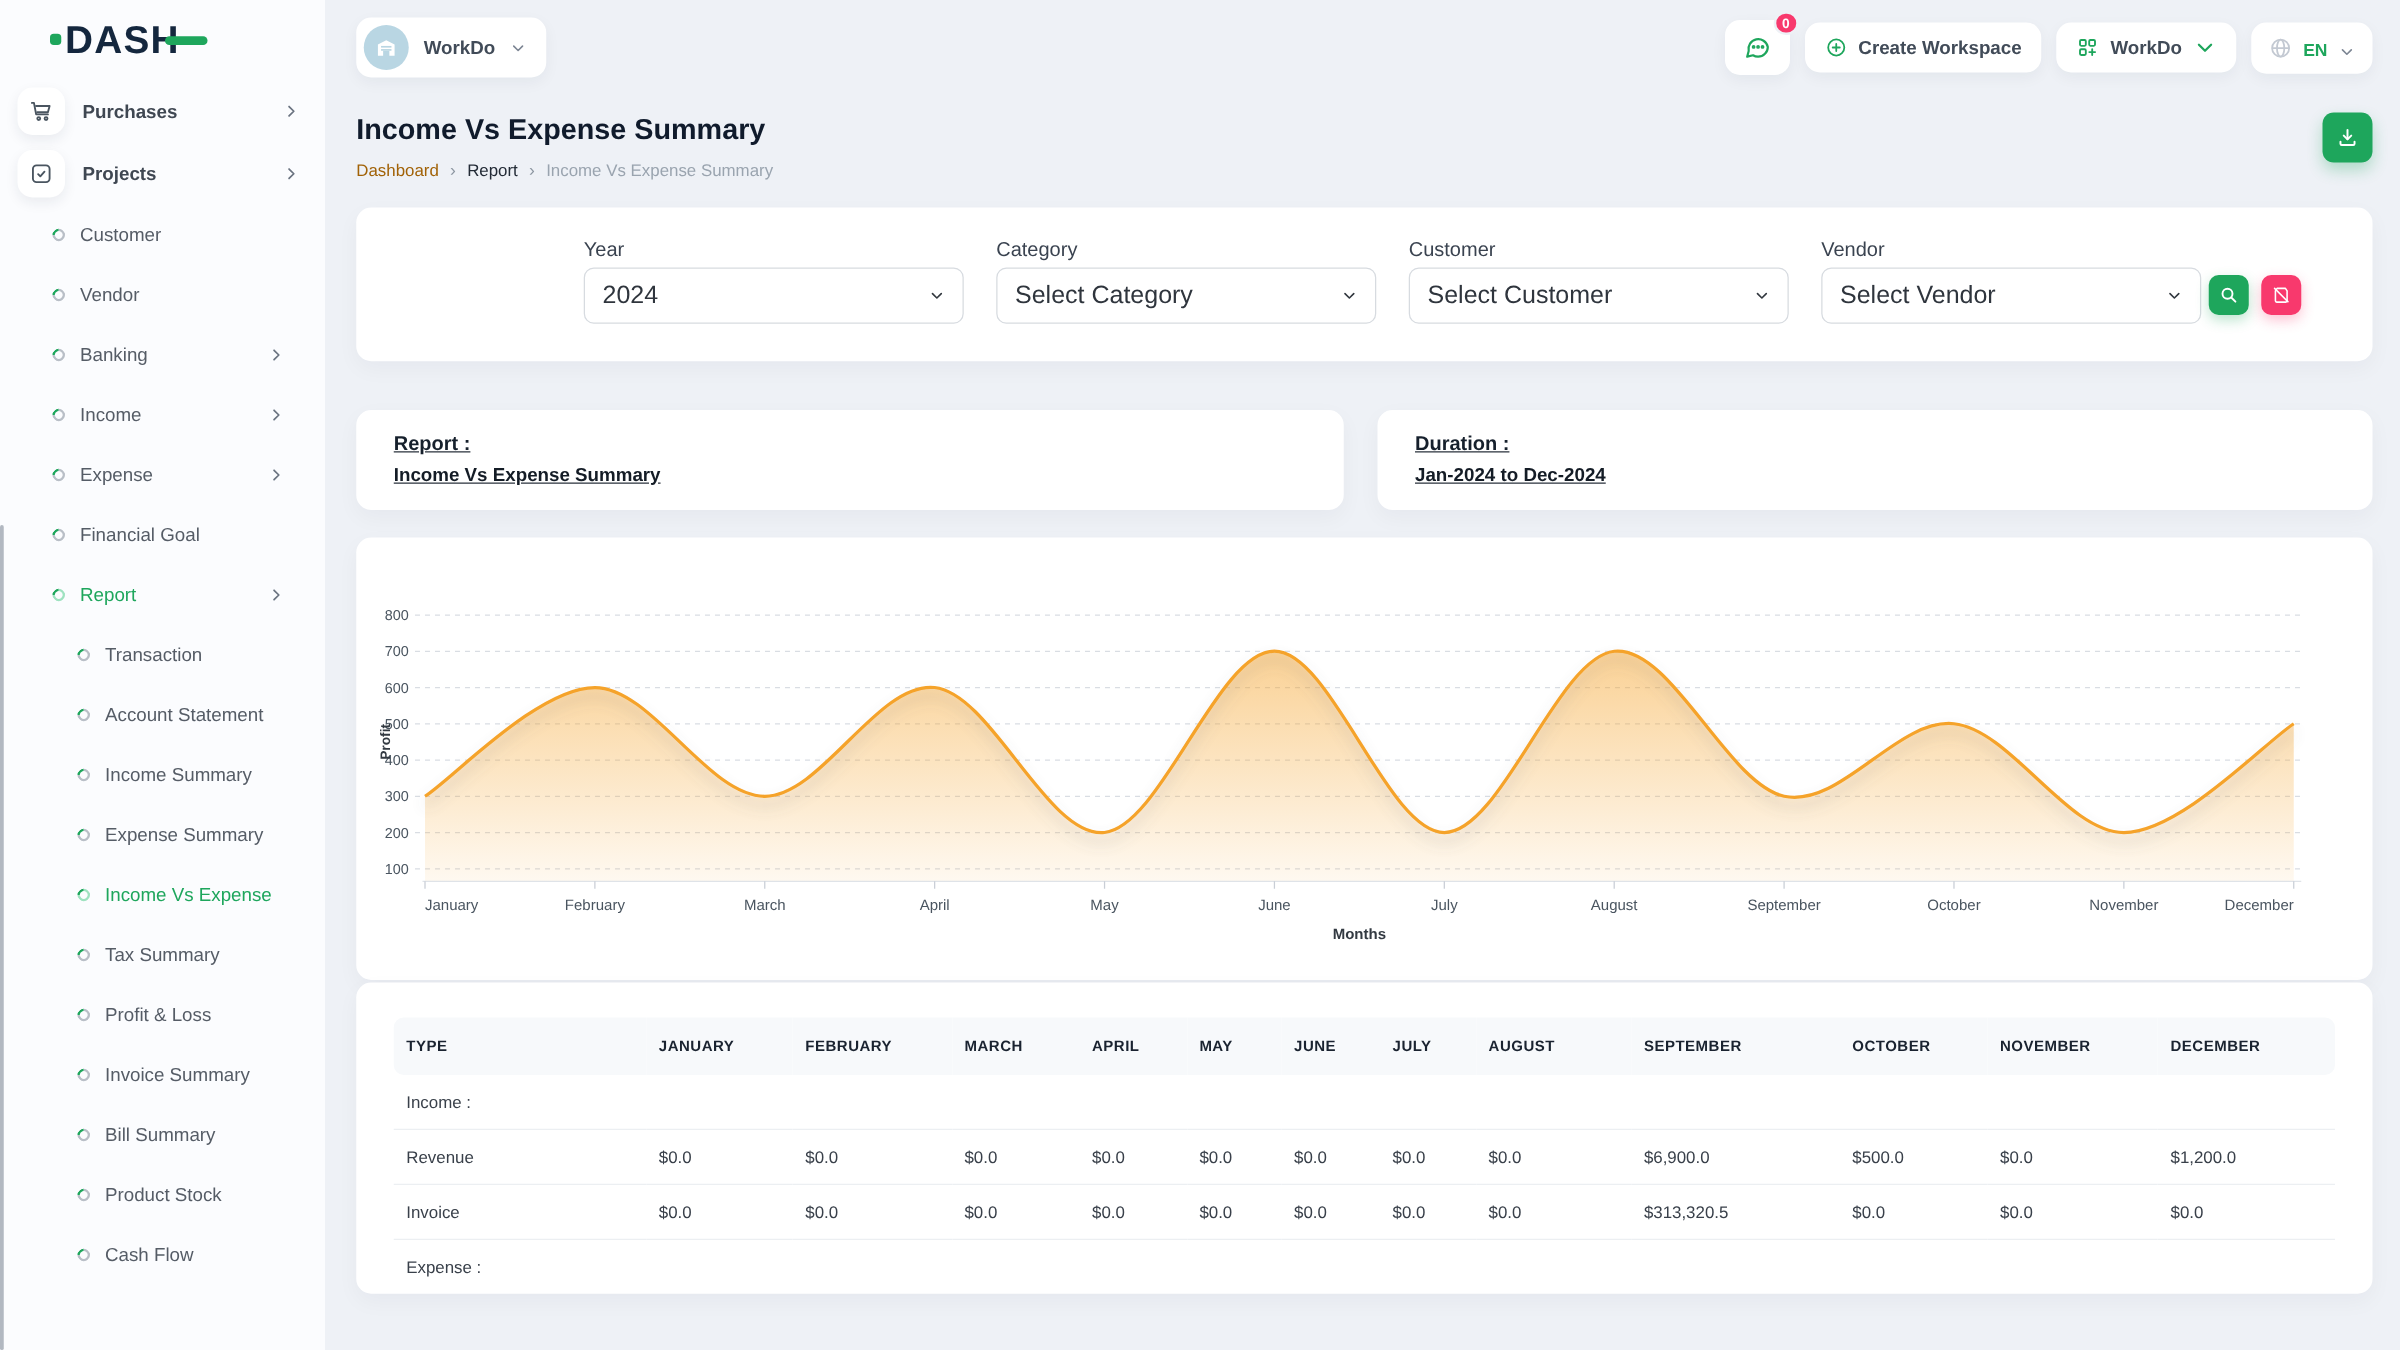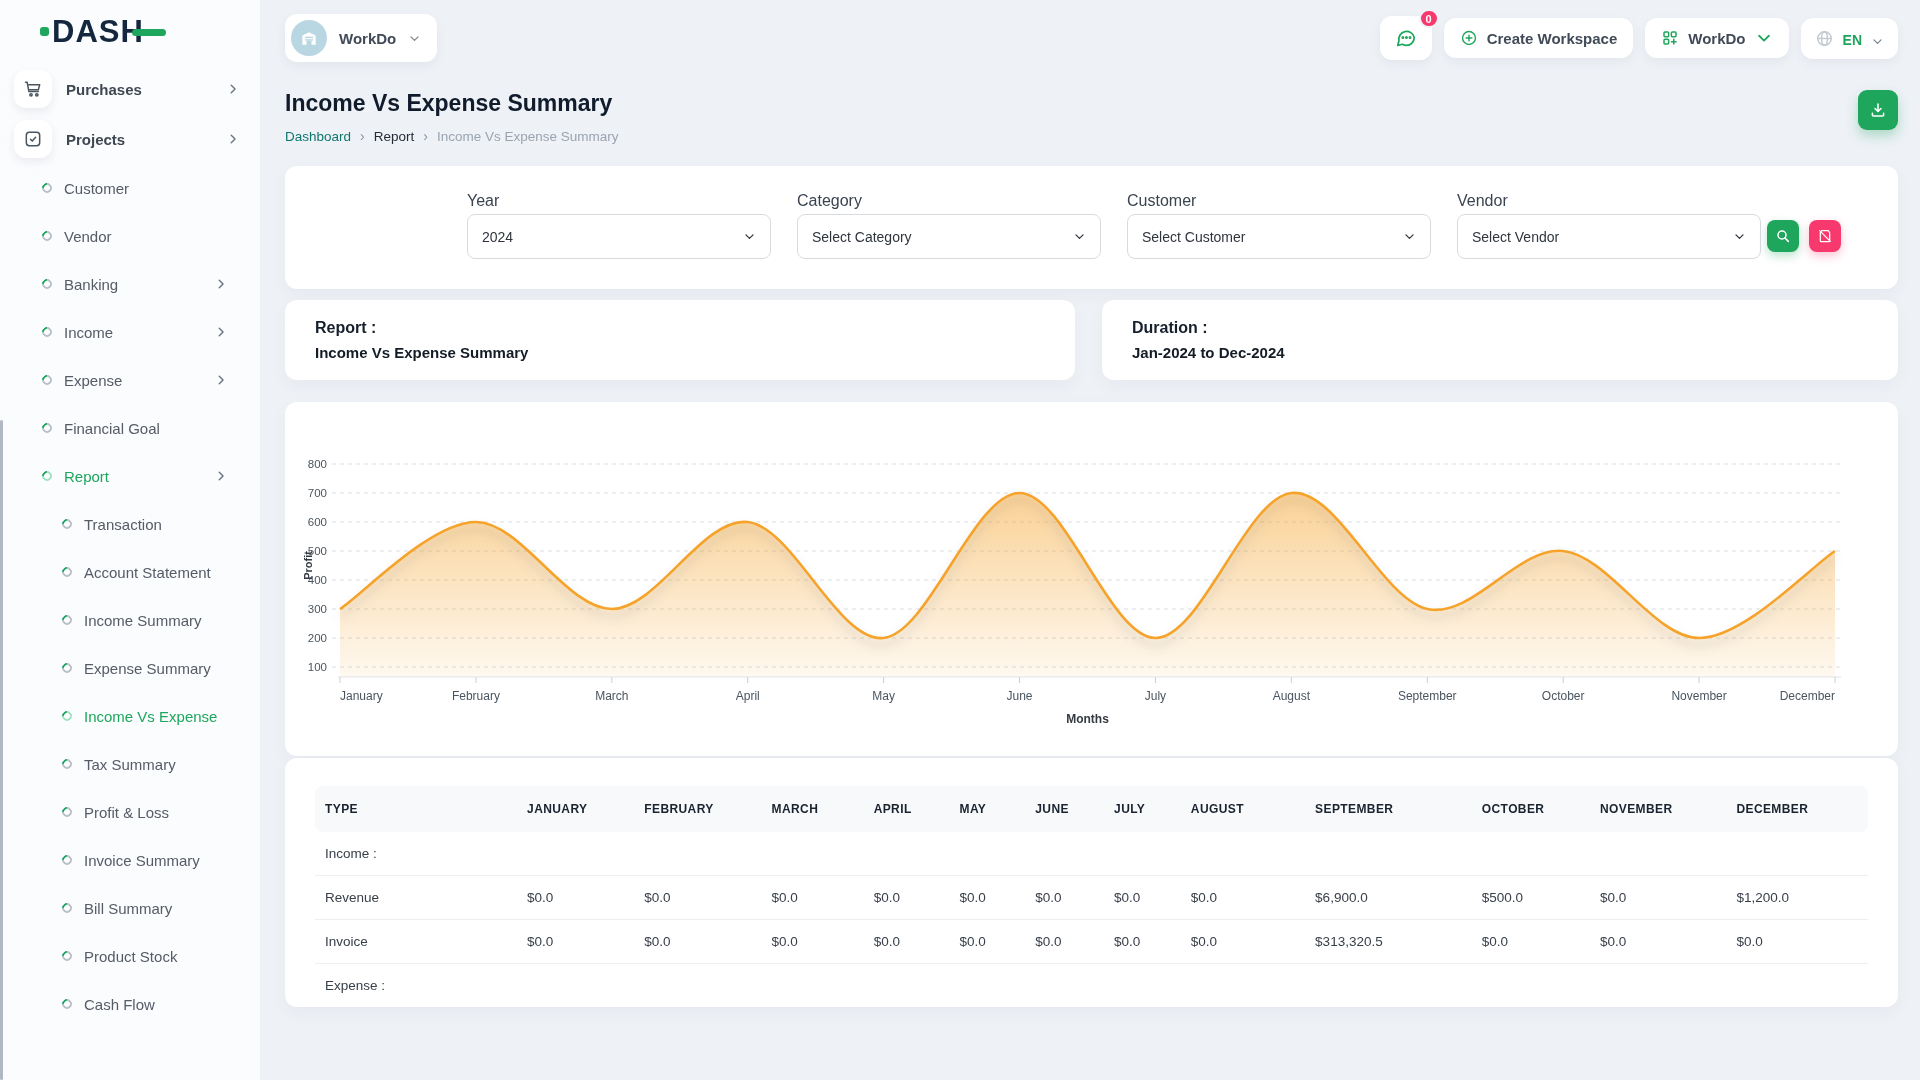--- a/index.html
+++ b/index.html
@@ -55,45 +55,45 @@
            border:2px solid #eef1f6; }
   .btn-pill { padding:11px 16px; gap:9px; font-size:15px; font-weight:600; color:#414b58; }
   .btn-pill .ico { width:18px; height:18px; color:#1ea65c; }
   .lang-pill { padding:11px 14px; gap:9px;align-items:flex-end; }
   .lang-pill .globe { width:19px; height:19px; color:#c3c9d2; }
   .lang-code { font-size:14px; font-weight:700; color:#1ea65c; }
 
   .title-row { display:flex; justify-content:space-between; align-items:flex-start; margin-top:20px; }
   h1.page-title { font-size:23px; font-weight:700; color:#101b2c; }
   .crumbs { display:flex; align-items:center; gap:9px; margin-top:11px; font-size:13.5px; }
-  .crumbs .lnk { color:#0f766e; text-decoration:none; cursor:pointer; }
+  .crumbs .lnk { color:#a16207; text-decoration:none; cursor:pointer; }
   .crumbs .mid { color:#232b36; cursor:pointer; }
   .crumbs .cur { color:#9aa4af; }
   .crumbs .sep { color:#8c96a1; font-size:14px; }
   .dl-btn { width:40px; height:40px; border:none; border-radius:9px; background:#1ea65c; color:#fff; cursor:pointer;
             box-shadow:0 6px 12px rgba(30,166,92,.3); display:flex; align-items:center; justify-content:center; }
   .dl-btn svg { width:18px; height:18px; }
 
   .card { background:#fff; border-radius:12px; box-shadow:0 6px 18px rgba(24,32,56,.04); }
 
   .filter-card { margin-top:22px; padding:26px 30px 30px; display:flex; align-items:flex-end; }
   .f-spacer { width:152px; flex:none; }
   .f-group { width:304px; margin-right:26px; flex:none; }
   .f-label { font-size:16px; color:#3a4350; margin-bottom:4px; }
   .select { height:45px; border:1px solid #d7dbe0; border-radius:8px; padding:0 14px; display:flex; align-items:center;
-            justify-content:space-between; font-size:14px; color:#2f353d; background:#fff; cursor:pointer; }
+            justify-content:space-between; font-size:20px; color:#2f353d; background:#fff; cursor:pointer; }
   .select .chev-sm { color:#32383f; }
   .f-actions { display:flex; gap:10px; margin-left:6px; margin-bottom:7px; }
   .sq-btn { width:32px; height:32px; border:none; border-radius:8px; color:#fff; cursor:pointer;
             display:flex; align-items:center; justify-content:center; }
   .sq-btn svg { width:16px; height:16px; }
   .sq-btn.green { background:#1ea65c; box-shadow:0 4px 10px rgba(30,166,92,.3); }
   .sq-btn.pink  { background:#f8396d; box-shadow:0 4px 10px rgba(248,57,109,.3); }
 
-  .summary-row { display:flex; gap:27px; margin-top:11px; }
+  .summary-row { display:flex; gap:27px; margin-top:39px;text-decoration:underline; }
   .sum-card { padding:19px 30px; }
   .sum-card.report { width:790px; flex:none; }
   .sum-card.duration { flex:1; }
   .sum-label { font-size:16px; font-weight:700; color:#16202c; }
   .sum-value { font-size:15px; font-weight:700; color:#141c26; margin-top:7px; }
 
   .chart-card { margin-top:22px; padding:20px 16px 22px; }
 
   .table-card { margin-top:2px; padding:28px 30px 0; }
   table.rep { width:100%; border-collapse:collapse; table-layout:fixed; }

